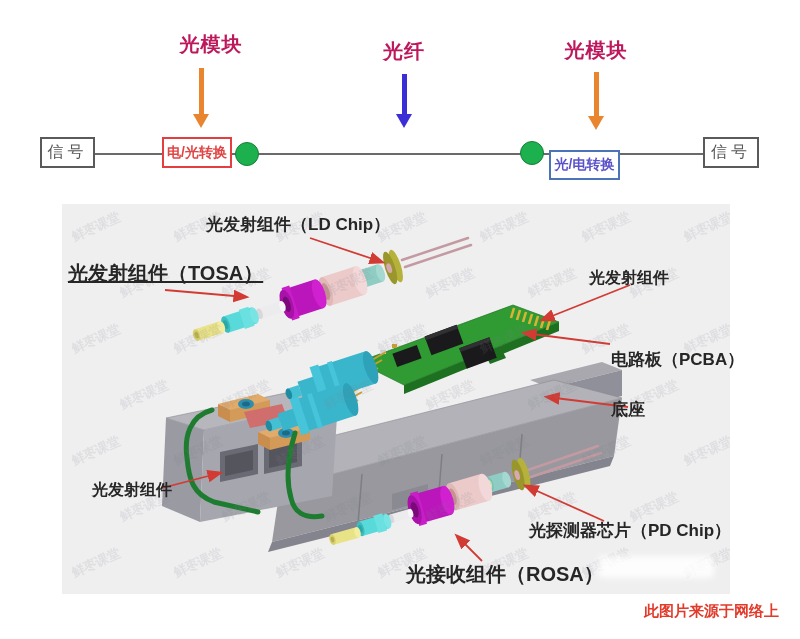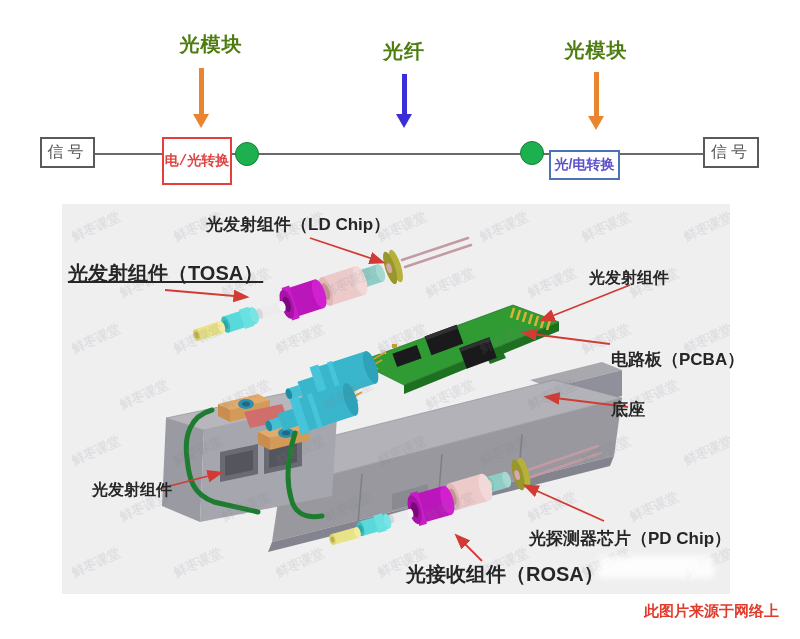--- a/index.html
+++ b/index.html
@@ -1,21 +1,21 @@
 <!DOCTYPE html>
 <html><head>
 <meta charset="utf-8">
 <style>
   html,body{margin:0;padding:0;}
   body{
     width:800px;height:639px;position:relative;background:#ffffff;
     font-family:"Liberation Sans","DejaVu Sans",sans-serif;overflow:hidden;
   }
   .center-label{position:absolute;transform:translateX(-50%);font-weight:bold;white-space:nowrap;}
-  .blue-title{color:#4d7c0f;font-size:20px;letter-spacing:1px;font-family:Liberation Mono, monospace;}
+  .blue-title{color:#be185d;font-size:20px;letter-spacing:1px;font-family:Liberation Mono, monospace;}
   
   .sig-box{position:absolute;box-sizing:border-box;border:2px solid #5a5a5a;background:#fff;
     color:#555;font-size:16px;letter-spacing:4px;display:flex;align-items:center;justify-content:center;}
   .conv-box{position:absolute;box-sizing:border-box;background:#fff;font-size:14px;font-weight:bold;
     display:flex;align-items:center;justify-content:center;white-space:nowrap;}
   .eo{border:2px solid #e53e3e;color:#e04545;}
   .oe{border:2px solid #4c72b8;color:#5b51c9;}
   .hline{position:absolute;background:#6a6a6a;height:2px;}
   .dot{position:absolute;width:24px;height:24px;border-radius:50%;background:#1cb14e;border:1.5px solid #148038;box-sizing:border-box;}
   
@@ -51,21 +51,21 @@
   <div class="head" style="top:40px;"></div>
 </div>
 <div class="arrow-down orange" style="left:588px;top:72px;height:58px;">
   <div class="shaft" style="height:44px;"></div>
   <div class="head" style="top:44px;"></div>
 </div>
 
 <div class="hline" style="left:95px;top:153px;width:608px;"></div>
 
 <div class="sig-box" style="left:40px;top:137px;width:55px;height:31px;">信号</div>
-<div class="conv-box eo" style="left:162px;top:137px;width:70px;height:48px;font-family:Liberation Mono, monospace;">电/光转换</div>
+<div class="conv-box eo" style="left:162px;top:137px;width:70px;height:31px;">电/光转换</div>
 <div class="dot" style="left:235px;top:142px;"></div>
 <div class="dot" style="left:520px;top:141px;"></div>
 <div class="conv-box oe" style="left:549px;top:150px;width:71px;height:30px;">光/电转换</div>
 <div class="sig-box" style="left:703px;top:137px;width:56px;height:31px;">信号</div>
 
 <div id="panel">
   <div id="wm-layer">
       <span class="wm" style="left: 8px; top: 14px;">鲜枣课堂</span>
       <span class="wm" style="left: 110px; top: 14px;">鲜枣课堂</span>
       <span class="wm" style="left: 212px; top: 14px;">鲜枣课堂</span>
@@ -337,18 +337,18 @@
     </g>
   </svg>
 </div>
 
 <div class="dlabel" style="left:206px;top:213px;font-size:17px;">光发射组件（LD Chip）</div>
 <div class="dlabel" style="left:68px;top:260px;font-size:20px;text-decoration:underline;">光发射组件（TOSA）</div>
 <div class="dlabel" style="left:589px;top:268px;font-size:16px;">光发射组件</div>
 <div class="dlabel" style="left:611px;top:348px;font-size:17px;">电路板（PCBA）</div>
 <div class="dlabel" style="left:611px;top:398px;font-size:17px;">底座</div>
 <div class="dlabel" style="left:92px;top:480px;font-size:16px;">光发射组件</div>
-<div class="dlabel" style="left:529px;top:519px;font-size:17px;margin-top:8px;">光探测器芯片（PD Chip）</div>
+<div class="dlabel" style="left:529px;top:519px;font-size:17px;">光探测器芯片（PD Chip）</div>
 <div class="dlabel" style="left:406px;top:561px;font-size:20px;">光接收组件（ROSA）</div>
 
 <div class="blur-patch"></div>
 
 <div class="footer-note">此图片来源于网络上</div>
 
 </body></html>

